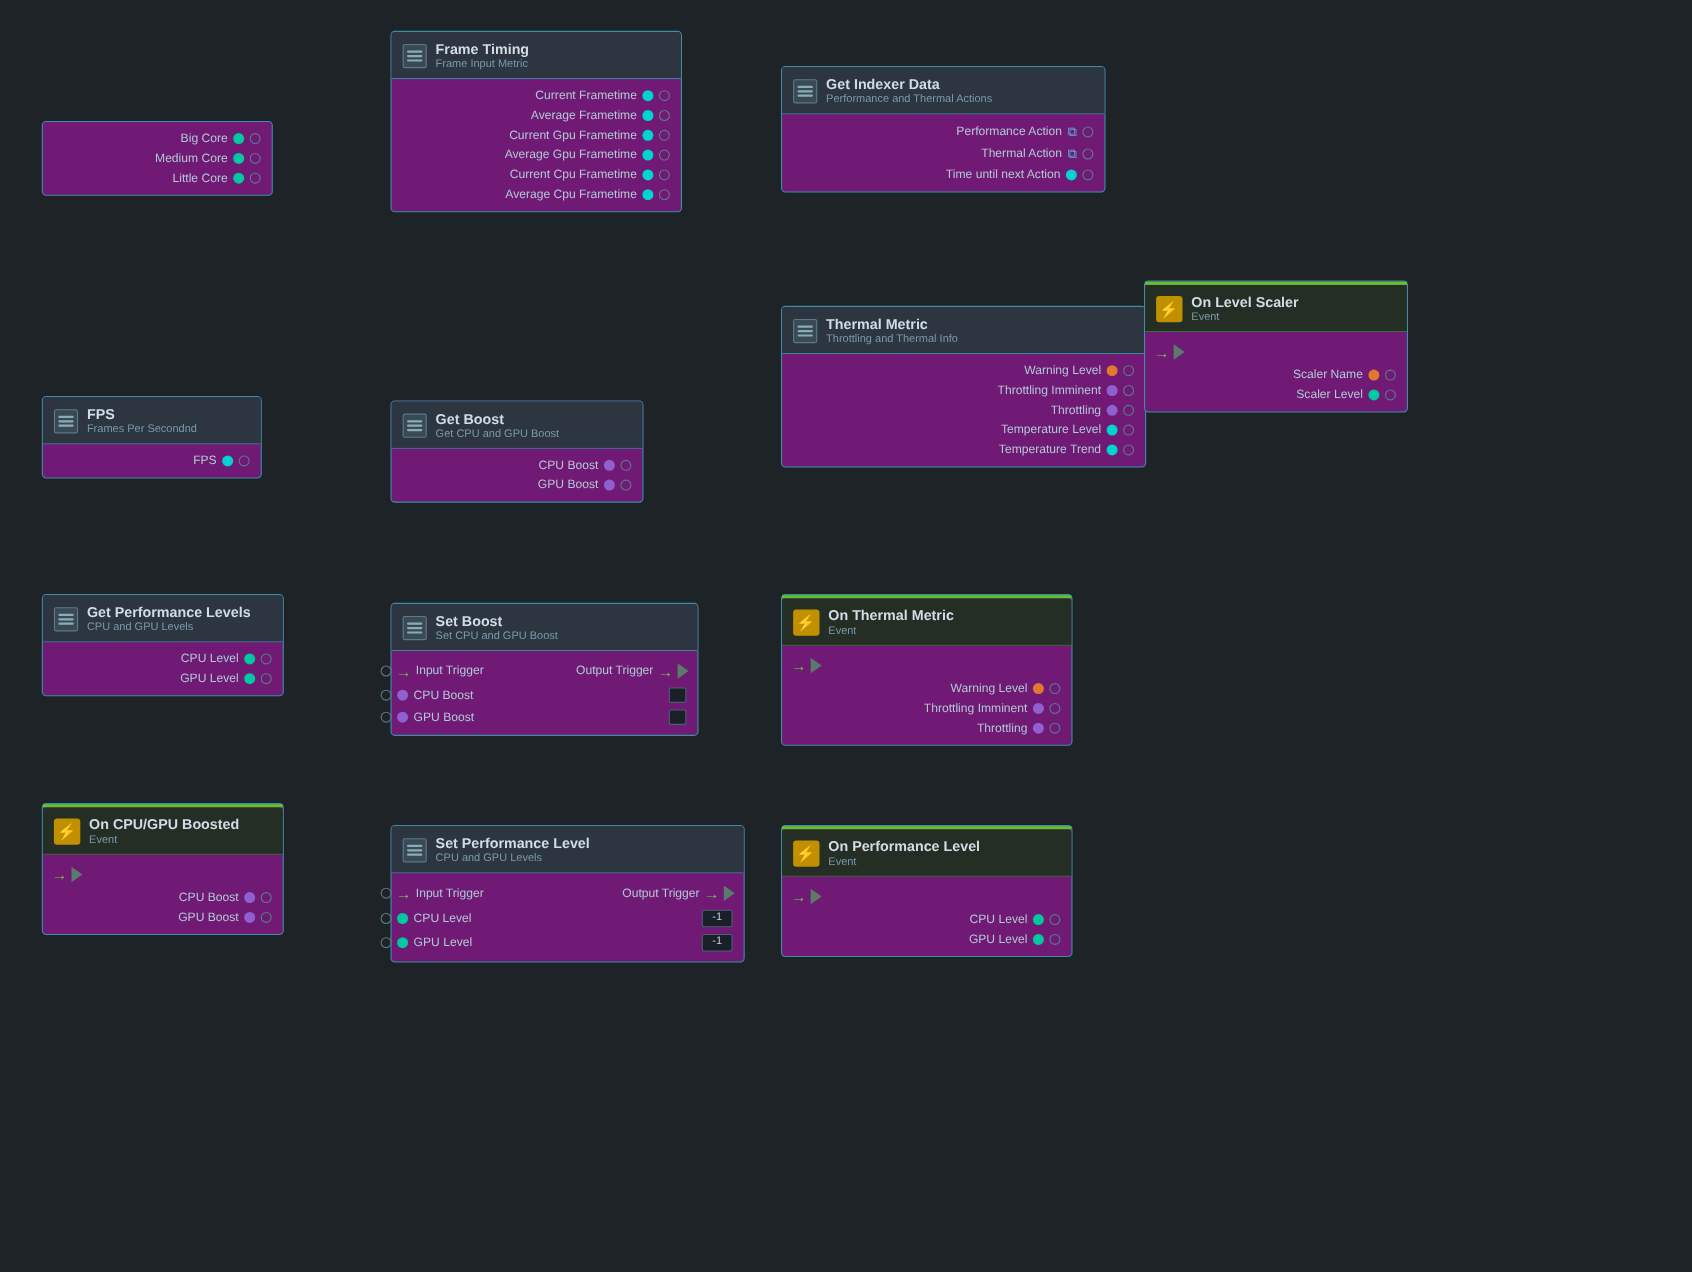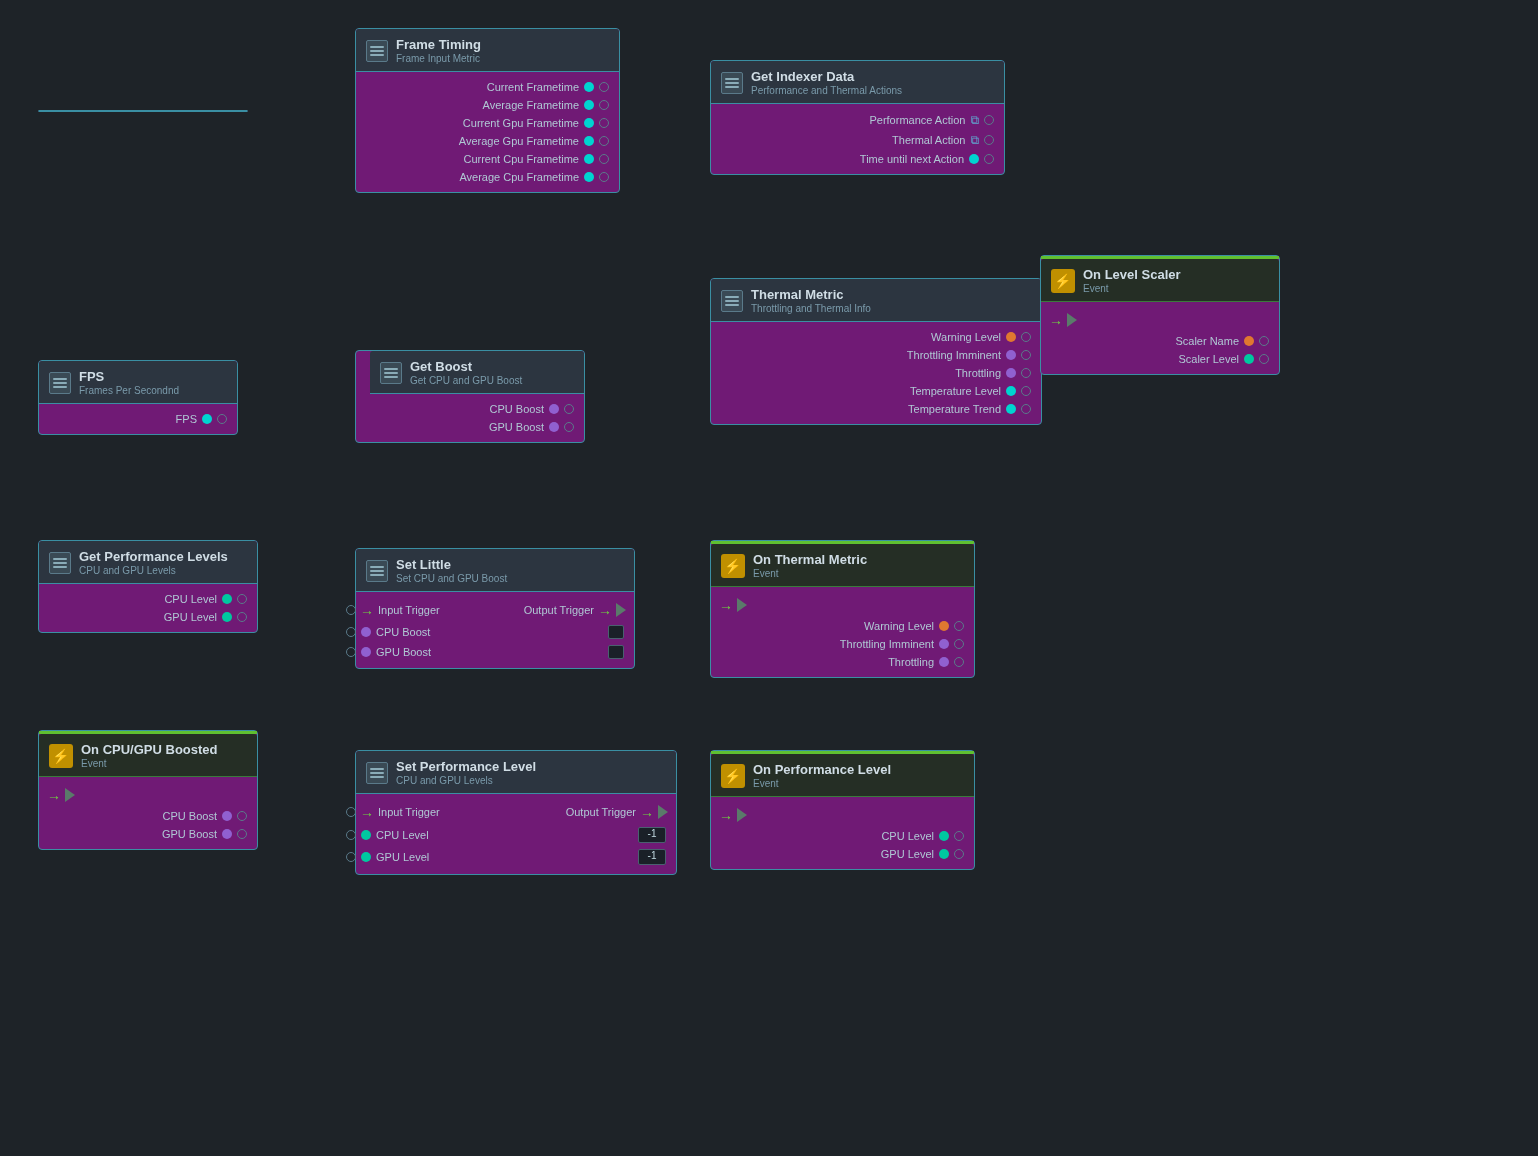--- a/index.html
+++ b/index.html
@@ -179,20 +179,37 @@
     .green-line {
       height: 3px;
       background: #60c030;
       margin: 0;
     }
   </style>
 </head>
 <body>
 
 <div class="node" style="left:38px; top:110px; width:210px;">
+  <div class="node-body">
+    <div class="node-row">
+      <span class="node-row-label">Big  Core</span>
+      <div class="dot dot-teal"></div>
+      <div class="circle-out"></div>
+    </div>
+    <div class="node-row">
+      <span class="node-row-label">Medium  Core</span>
+      <div class="dot dot-teal"></div>
+      <div class="circle-out"></div>
+    </div>
+    <div class="node-row">
+      <span class="node-row-label">Little  Core</span>
+      <div class="dot dot-teal"></div>
+      <div class="circle-out"></div>
+    </div>
+  </div>
 </div>
 
 <div class="node" style="left:38px; top:360px; width:200px;">
   <div class="node-header">
     <div class="node-icon">
       <div class="node-icon-lines">
         <div class="node-icon-line"></div>
         <div class="node-icon-line"></div>
         <div class="node-icon-line"></div>
       </div>
@@ -307,21 +324,21 @@
       <div class="circle-out"></div>
     </div>
     <div class="node-row">
       <span class="node-row-label">Average  Cpu  Frametime</span>
       <div class="dot dot-cyan"></div>
       <div class="circle-out"></div>
     </div>
   </div>
 </div>
 
-<div class="node" style="left:355px; top:350px; width:230px;padding-left:14px;">
+<div class="node" style="left:355px; top:364px; width:230px;">
   <div class="node-header">
     <div class="node-icon">
       <div class="node-icon-lines">
         <div class="node-icon-line"></div>
         <div class="node-icon-line"></div>
         <div class="node-icon-line"></div>
       </div>
     </div>
     <div class="node-title-block">
       <div class="node-title">Get Boost</div>
@@ -345,21 +362,21 @@
 <div class="node" style="left:355px; top:548px; width:280px;">
   <div class="node-header">
     <div class="node-icon">
       <div class="node-icon-lines">
         <div class="node-icon-line"></div>
         <div class="node-icon-line"></div>
         <div class="node-icon-line"></div>
       </div>
     </div>
     <div class="node-title-block">
-      <div class="node-title">Set Little</div>
+      <div class="node-title">Set Boost</div>
       <div class="node-subtitle">Set CPU and GPU Boost</div>
     </div>
   </div>
   <div class="node-body">
     <div style="display:flex; align-items:center; padding:4px 8px; gap:4px;">
       <div class="circle-out" style="margin-left:-18px;"></div>
       <span class="trigger-arrow" style="color:#70d040;">→</span>
       <span class="trigger-label">Input Trigger</span>
       <span style="flex:1; text-align:right; color:#b0c8d4; font-size:11px;">Output Trigger</span>
       <span class="trigger-arrow" style="color:#70d040;">→</span>

